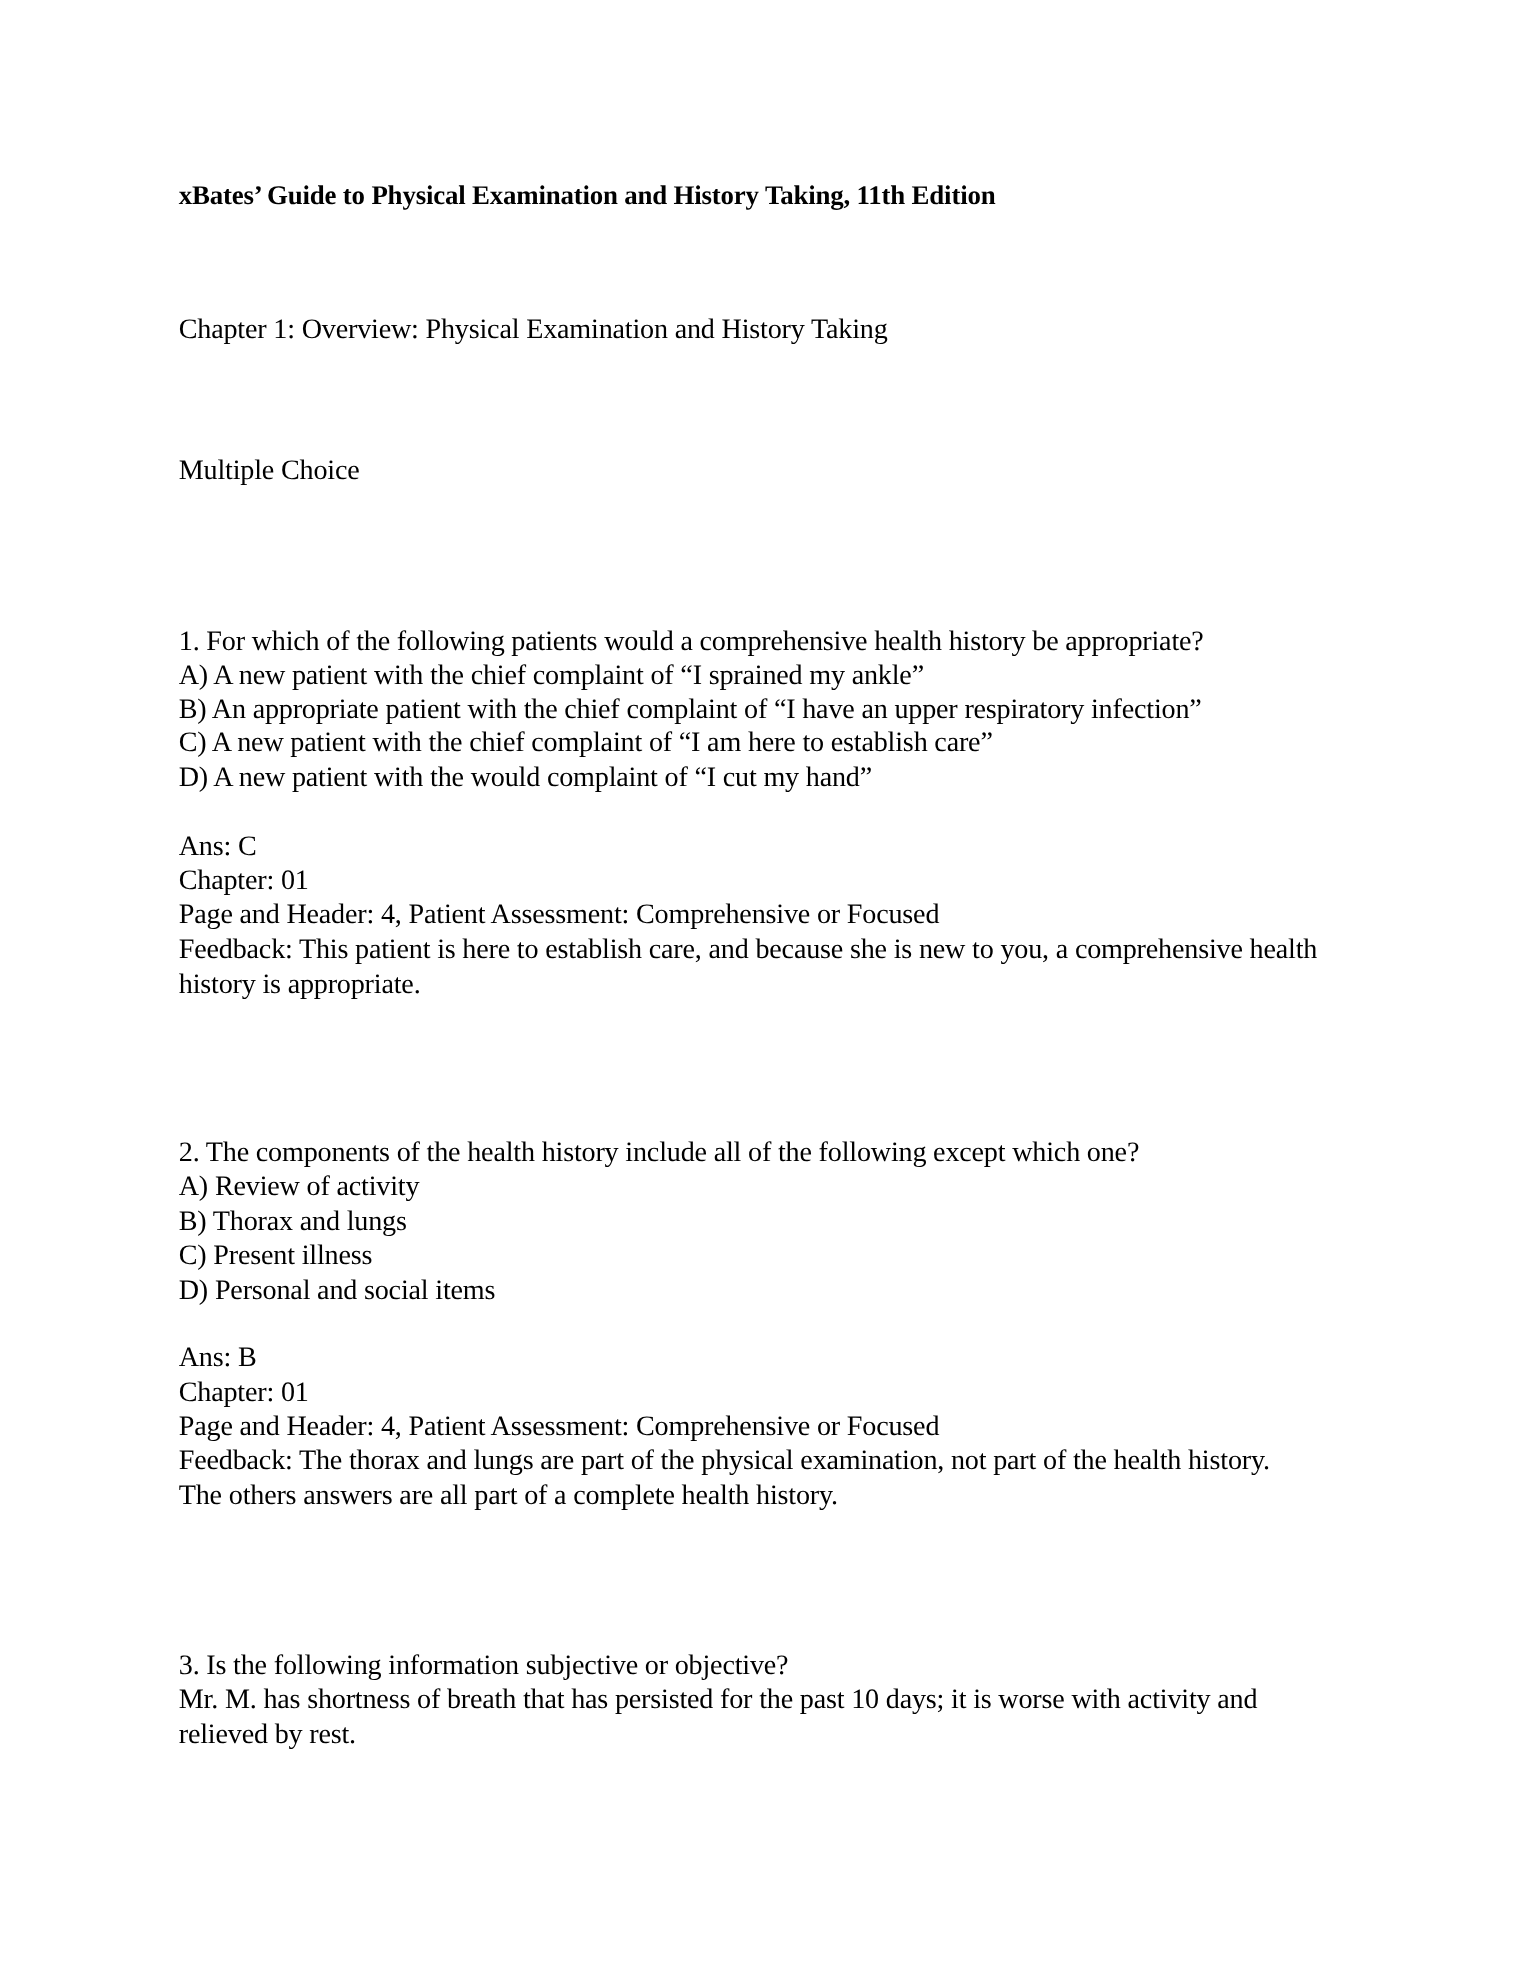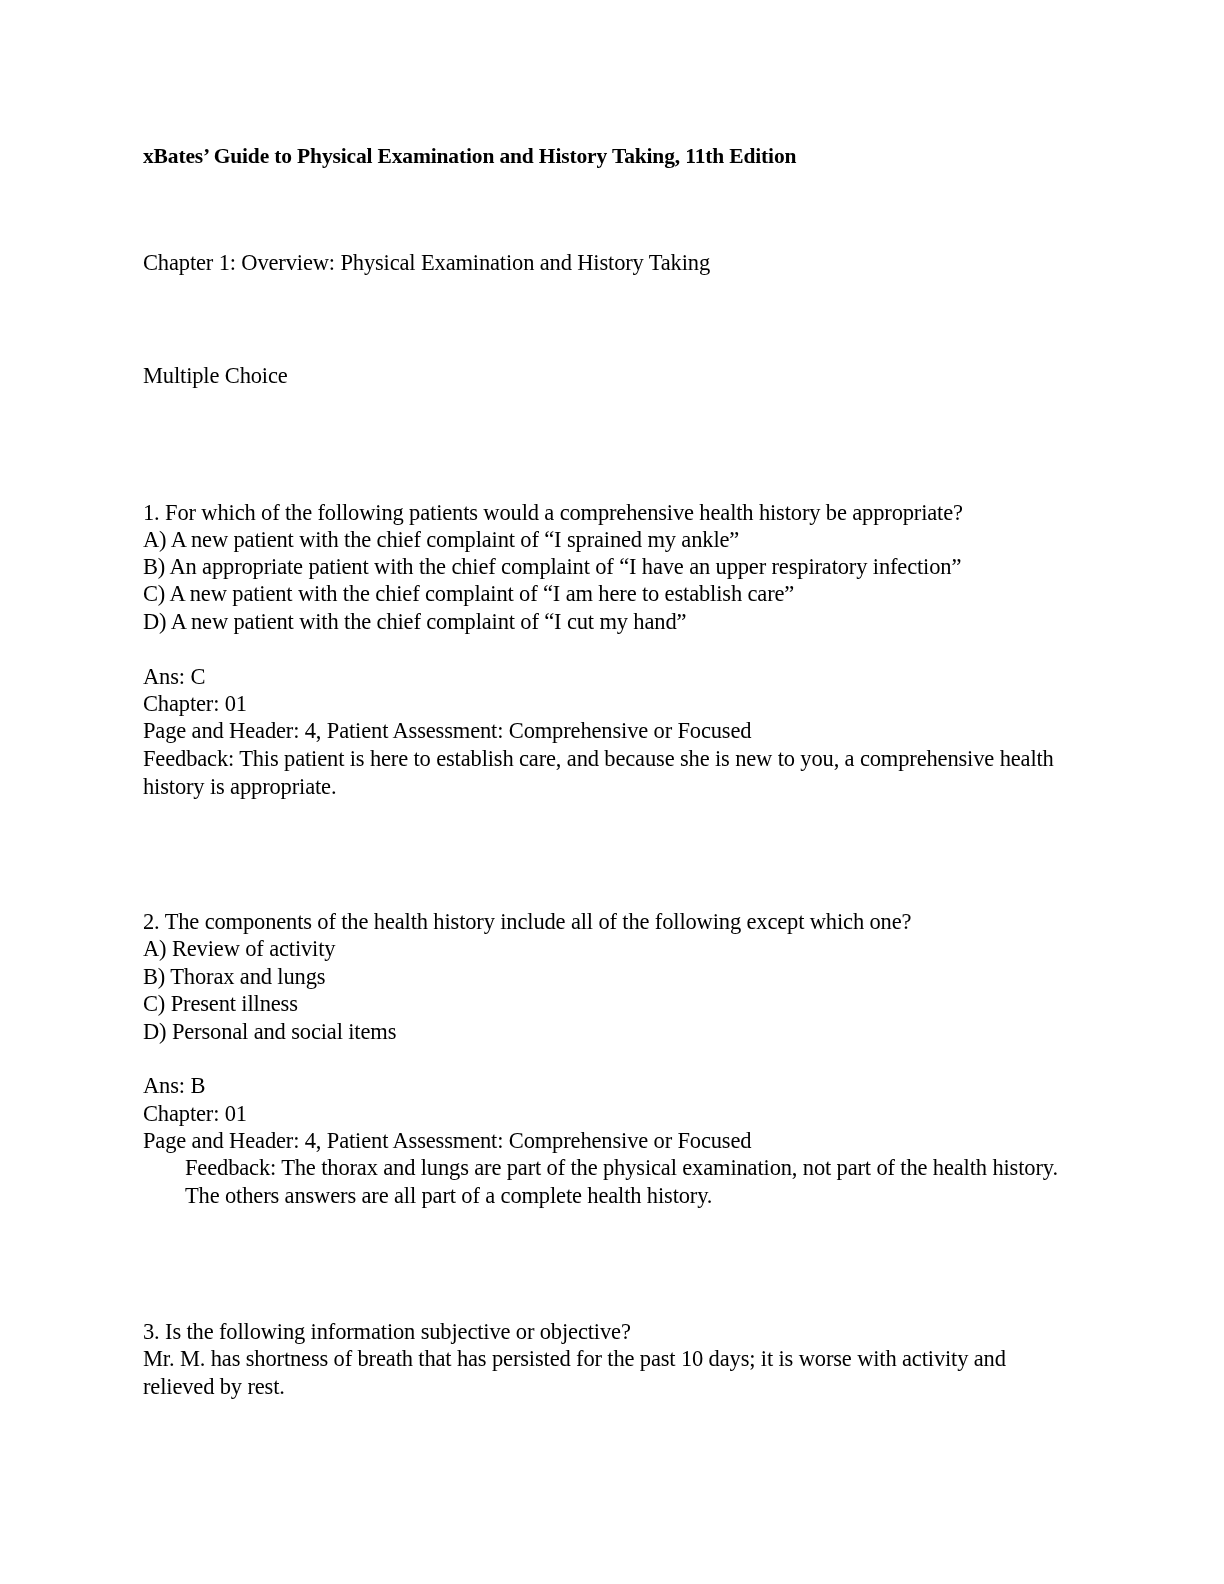--- a/index.html
+++ b/index.html
@@ -50,39 +50,39 @@
 
   <div class="line" style="top:213px;margin-top:36px;">Chapter 1: Overview: Physical Examination and History Taking</div>
 
   <div class="line" style="top:362px;">Multiple Choice</div>
 
   <div>
     <div class="line" style="top:499px;">1.  For which of the following patients would a comprehensive health history be appropriate?</div>
     <div class="line" style="top:526px;">A)  A new patient with the chief complaint of “I sprained my ankle”</div>
     <div class="line" style="top:553px;">B)  An appropriate patient with the chief complaint of “I have an upper respiratory infection”</div>
     <div class="line" style="top:580px;">C)  A new patient with the chief complaint of “I am here to establish care”</div>
-    <div class="line" style="top:608px;">D)  A new patient with the chief complaint of “I cut my hand”</div>
+    <div class="line" style="top:608px;">D)  A new patient with the would complaint of “I cut my hand”</div>
 
     <div class="line" style="top:663px;text-align:right;">Ans:  C</div>
     <div class="line" style="top:690px;">Chapter:  01</div>
     <div class="line" style="top:717px;">Page and Header:  4, Patient Assessment: Comprehensive or Focused</div>
     <div class="para" style="top:745px;">Feedback:  This patient is here to establish care, and because she is new to you, a comprehensive health history is appropriate.</div>
   </div>
 
   <div>
     <div class="line" style="top:908px;">2.  The components of the health history include all of the following except which one?</div>
     <div class="line" style="top:935px;">A)  Review of activity</div>
     <div class="line" style="top:963px;">B)  Thorax and lungs</div>
     <div class="line" style="top:990px;">C)  Present illness</div>
     <div class="line" style="top:1018px;">D)  Personal and social items</div>
 
     <div class="line" style="top:1072px;">Ans:  B</div>
     <div class="line" style="top:1100px;">Chapter:  01</div>
     <div class="line" style="top:1127px;">Page and Header:  4, Patient Assessment: Comprehensive or Focused</div>
-    <div class="para" style="top:1154px; width:880px;margin-left:42px;">Feedback:  The thorax and lungs are part of the physical examination, not part of the health history.  The others answers are all part of a complete health history.</div>
+    <div class="para" style="top:1154px; width:880px;">Feedback:  The thorax and lungs are part of the physical examination, not part of the health history.  The others answers are all part of a complete health history.</div>
   </div>
 
   <div>
     <div class="line" style="top:1318px;">3.  Is the following information subjective or objective?</div>
     <div class="para" style="top:1345px; width:900px;">Mr. M. has shortness of breath that has persisted for the past 10 days; it is worse with activity and relieved by rest.</div>
   </div>
 
 </div>
 
 </body></html>

